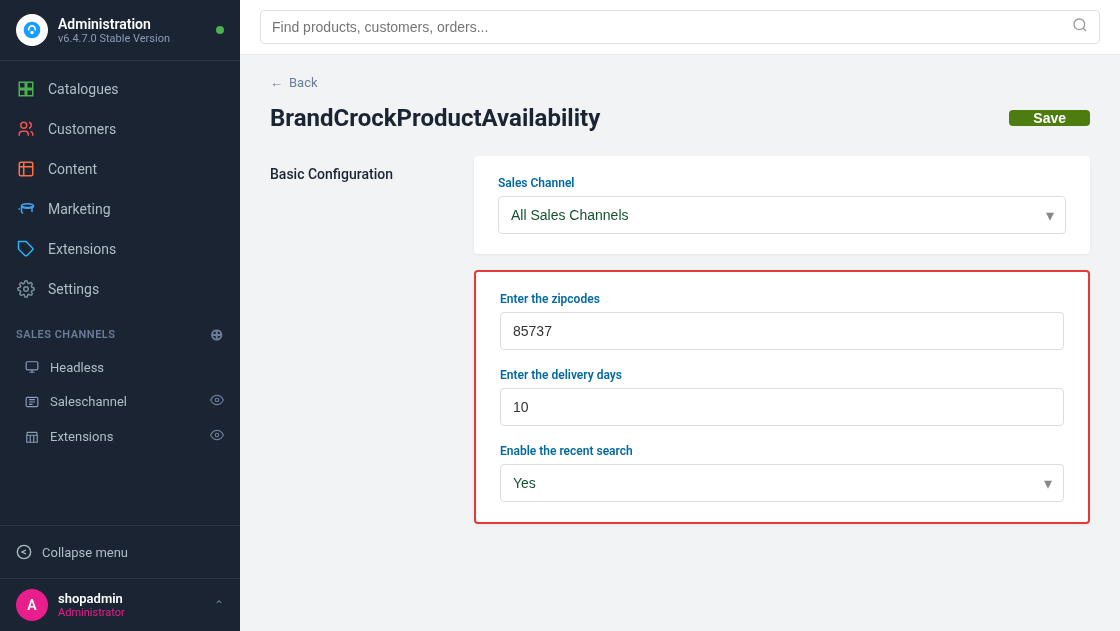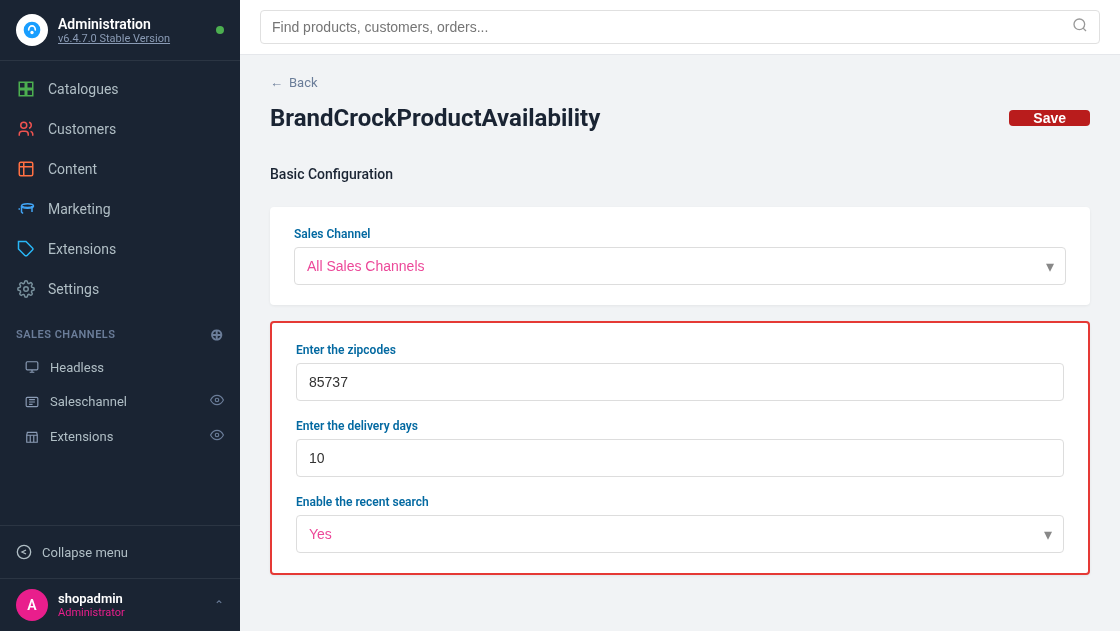--- a/index.html
+++ b/index.html
@@ -29,21 +29,21 @@
       background: #fff;
       border-radius: 50%;
       display: flex;
       align-items: center;
       justify-content: center;
       flex-shrink: 0;
     }
     .sidebar-logo svg { width: 20px; height: 20px; }
     .sidebar-app-info { display: flex; flex-direction: column; }
     .sidebar-app-name { font-size: 14px; font-weight: 600; color: #fff; }
-    .sidebar-app-version { font-size: 11px; color: #8a9bb5; text-decoration: underline; }
+    .sidebar-app-version { font-size: 11px; color: #8a9bb5; }
     .sidebar-status-dot {
       width: 8px; height: 8px; background: #4caf50; border-radius: 50%; margin-left: auto; flex-shrink: 0;
     }
 
     .sidebar-nav { flex: 1; padding: 8px 0; }
     .nav-item {
       display: flex; align-items: center; gap: 12px; padding: 10px 16px; cursor: pointer;
       color: #b0bec5; font-size: 14px; transition: background 0.15s;
     }
     .nav-item .nav-icon { width: 20px; height: 20px; display: flex; align-items: center; justify-content: center; flex-shrink: 0; }
@@ -122,26 +122,26 @@
     .breadcrumb-row {
       display: flex; align-items: center; gap: 6px; margin-bottom: 14px; color: #6b7d99; font-size: 13px;
     }
     .breadcrumb-row .back-arrow { color: #6b7d99; }
 
     .page-header {
       display: flex; align-items: center; justify-content: space-between; margin-bottom: 24px;
     }
     .page-title { font-size: 24px; font-weight: 700; color: #1a2433; }
     .save-btn {
-      background: #b91c1c; color: #fff; border: none; border-radius: 4px; padding: 0 24px;
+      background: #4d7c0f; color: #fff; border: none; border-radius: 4px; padding: 0 24px;
       font-size: 14px; font-weight: 600; cursor: pointer; margin-left: 44px;
     }
 
     .content-layout {
-      display: flex; gap: 24px; flex-direction: column;
+      display: flex; gap: 24px;
     }
     .left-label {
       width: 180px; min-width: 180px; padding-top: 8px;
     }
     .left-label-text { font-size: 14px; font-weight: 500; color: #1a2433; }
 
     .right-panel { flex: 1; }
 
     .card {
       background: #fff;
@@ -151,21 +151,21 @@
       box-shadow: 0 1px 3px rgba(0,0,0,0.06);
     }
 
     .field-label { font-size: 12px; font-weight: 600; color: #0369a1; margin-bottom: 6px; text-transform: none; }
 
     .select-wrapper {
       position: relative;
     }
     .select-field {
       width: 100%; padding: 10px 36px 10px 12px; border: 1px solid #ddd; border-radius: 4px;
-      font-size: 14px; color: #ec4899; background: #fff; appearance: none; cursor: pointer;
+      font-size: 14px; color: #14532d; background: #fff; appearance: none; cursor: pointer;
     }
     .select-chevron {
       position: absolute; right: 12px; top: 50%; transform: translateY(-50%); color: #888; pointer-events: none;
     }
 
     
     .highlighted-card {
       background: #fff;
       border: 2px solid #e53935;
       border-radius: 4px;

